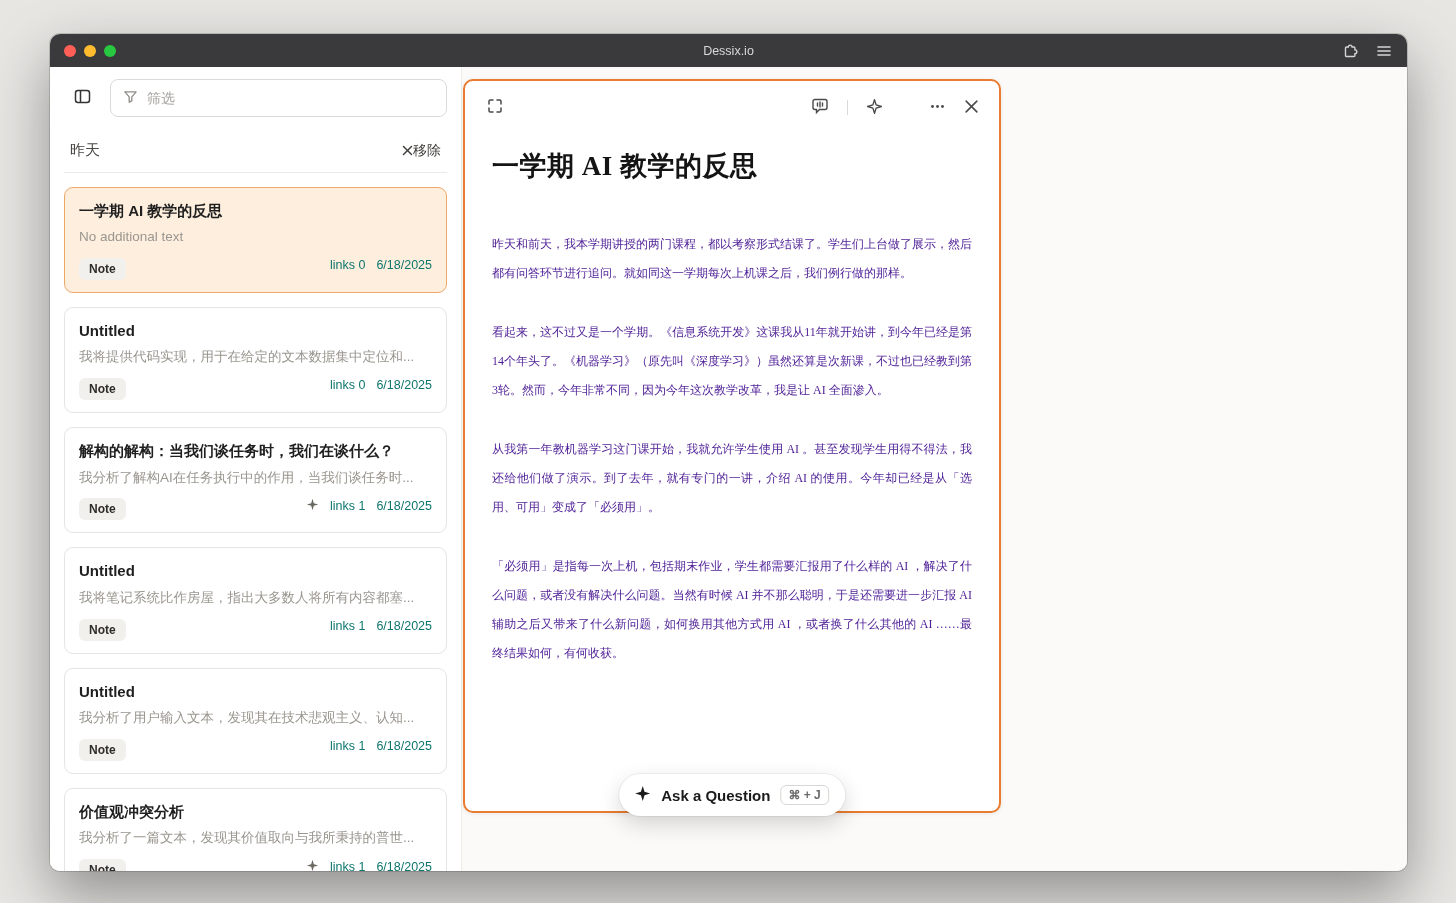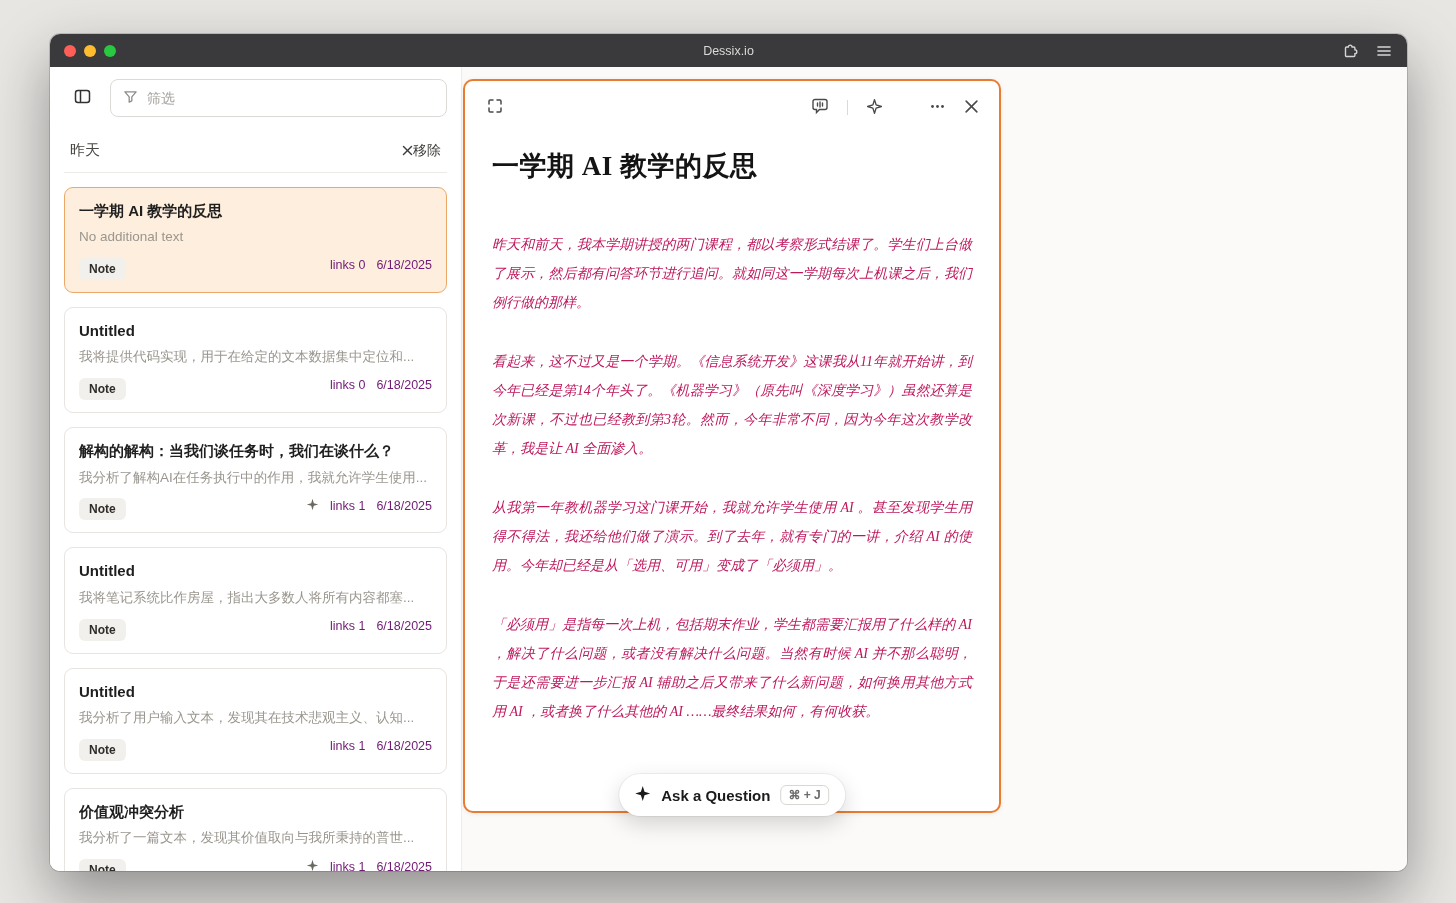--- a/index.html
+++ b/index.html
@@ -79,21 +79,21 @@
   }
   .card-snippet {
     margin-top:7px; font-size:13.5px; color:#9a968f; line-height:1.4;
     white-space:nowrap; overflow:hidden; text-overflow:ellipsis;
   }
   .card-footer { margin-top:11px; display:flex; justify-content:space-between; align-items:flex-start; }
   .badge {
     font-size:12px; font-weight:700; color:#2f2d2a; background:#f2f0ed;
     padding:4px 10px; border-radius:6px;
   }
-  .meta { display:flex; align-items:center; gap:11px; font-size:12.5px; color:#701a75;padding-left:24px; }
+  .meta { display:flex; align-items:center; gap:11px; font-size:12.5px; color:#0f766e;padding-left:24px; }
   .meta svg { color:#6b6862; }
 
   
   .doc-panel {
     margin:12px 0 0 1px; width:538px; height:734px;
     border:2px solid #e87c30; border-radius:10px; background:#fff;
     overflow:hidden; position:relative; box-shadow:0 1px 5px rgba(0,0,0,.07);
   }
   .doc-toolbar {
     display:flex; justify-content:space-between; align-items:center;
@@ -105,22 +105,22 @@
   .tool-gap { width:10px; }
 
   .doc-body { padding:0 27px; }
   .doc-title {
     font-family:"Liberation Serif", serif;
     font-size:27px; font-weight:700; color:#141414; letter-spacing:.5px;
     margin-top:26px; margin-bottom:46px;
   }
   .doc-body p {
     font-family:"Liberation Serif", serif;
-    font-size:14px; line-height:29px; color:#be185d;
-    text-align:justify; margin-bottom:30px;font-style:italic;
+    font-size:12px; line-height:29px; color:#4c1d95;
+    text-align:justify; margin-bottom:30px;
   }
 
   
   .ask-pill {
     position:absolute; left:270px; bottom:55px; transform:translateX(-50%);
     display:flex; align-items:center; gap:10px; white-space:nowrap;
     background:#fff; border:none; border-radius:26px; padding:11px 16px 11px 15px;
     box-shadow:0 8px 22px rgba(0,0,0,.16), 0 0 0 1px rgba(0,0,0,.05);
     font-family:"Liberation Sans", sans-serif;
     font-size:15px; font-weight:700; color:#1b1b1b; cursor:pointer; z-index:5;
@@ -215,21 +215,21 @@
             <span class="badge">Note</span>
             <span class="meta">
               <span>links 0</span>
               <span>6/18/2025</span>
             </span>
           </div>
         </article>
 
         <article class="card">
           <h3 class="card-title">解构的解构：当我们谈任务时，我们在谈什么？</h3>
-          <p class="card-snippet">我分析了解构AI在任务执行中的作用，我就允许学生使用...</p>
+          <p class="card-snippet">我分析了解构AI在任务执行中的作用，当我们谈任务时...</p>
           <div class="card-footer">
             <span class="badge">Note</span>
             <span class="meta">
               <span>
                 <svg width="13" height="13" viewBox="0 0 16 16" fill="currentColor">
                   <path d="M8 1 L9.6 6.4 L15 8 L9.6 9.6 L8 15 L6.4 9.6 L1 8 L6.4 6.4 Z"></path>
                 </svg>
               </span>
               <span>links 1</span>
               <span>6/18/2025</span>

